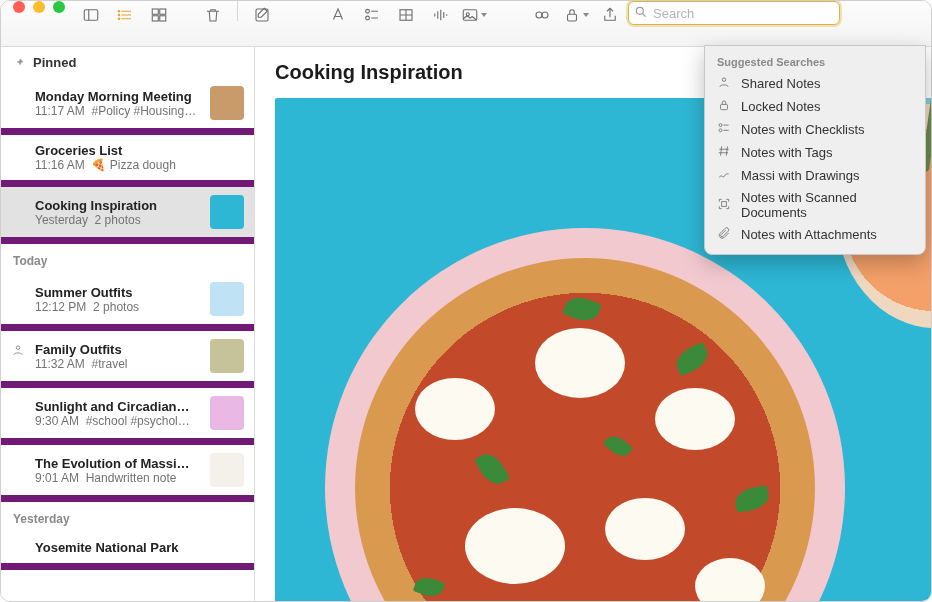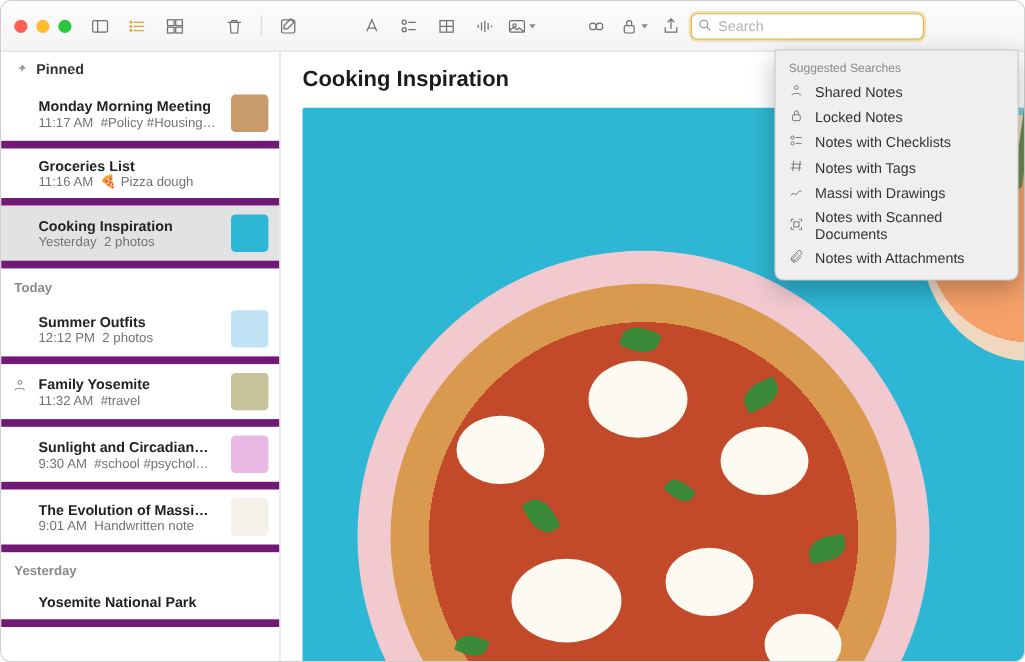--- a/index.html
+++ b/index.html
@@ -1,18 +1,18 @@
 <!DOCTYPE html>
 <html><head>
 <meta charset="utf-8">
 <style>
 *{box-sizing:border-box;margin:0;padding:0;font-family:-apple-system,BlinkMacSystemFont,"Helvetica Neue",sans-serif;font-size:13px;color:#333}
 html,body{width:932px;height:602px;overflow:hidden;background:#fff}
 .window{width:932px;height:602px;border:1px solid #cfcfcf;border-radius:10px;overflow:hidden;display:flex;flex-direction:column;background:#fff}
-.titlebar{height:46px;display:flex;align-items:center;padding:0 8px;background:linear-gradient(#fcfcfc,#f4f4f4);border-bottom:1px solid #d9d9d9;gap:2px}
+.titlebar{height:46px;display:flex;align-items:flex-start;padding:0 8px;background:linear-gradient(#fcfcfc,#f4f4f4);border-bottom:1px solid #d9d9d9;gap:2px}
 .traffic{display:flex;gap:8px;padding:0 8px 0 4px}
 .dot{width:12px;height:12px;border-radius:50%}
 .tool{display:flex;align-items:center;justify-content:center;min-width:32px;height:28px;border-radius:6px;color:#666}
 .tool svg{width:18px;height:18px;stroke:#6f6f6f;stroke-width:1.5;fill:none}
 .tool.sel svg{stroke:#e3a52f;fill:#e3a52f}
 .caret{width:0;height:0;border-left:3px solid transparent;border-right:3px solid transparent;border-top:4px solid #8a8a8a;margin-left:2px}
 .search-wrap{position:relative;width:212px}
 .search{width:100%;height:24px;border:1px solid #e0b13d;border-radius:6px;padding:0 6px 0 24px;background:#fff;outline:none;font-size:13px;box-shadow:0 0 0 2px rgba(224,177,61,.35)}
 .search::placeholder{color:#b4b4b4}
 .search-mag{position:absolute;left:6px;top:4px;color:#9b9b9b}
@@ -30,21 +30,21 @@
 .note{flex:1;position:relative;overflow:hidden}
 .note-title{padding:14px 20px;font-size:20px;font-weight:700;color:#1b1b1b}
 .photo{margin:0 0 0 20px;width:700px;height:520px;background:#2eb7d4;border-radius:2px;position:relative;overflow:hidden}
 .plate{position:absolute;left:50px;bottom:-130px;width:520px;height:520px;border-radius:50%;background:#f3c9d0}
 .pizza{position:absolute;left:80px;bottom:-100px;width:460px;height:460px;border-radius:50%;background:radial-gradient(circle at 50% 50%,#c24a2a 0 60%,#d99a4f 60% 100%)}
 .moz{position:absolute;width:80px;height:62px;border-radius:50%;background:#fdfaf2}
 .basil{position:absolute;width:34px;height:22px;border-radius:60% 10% 60% 10%;background:#3a8a3a;transform:rotate(20deg)}
 .glass{position:absolute;right:-60px;top:-10px;width:200px;height:240px;border-radius:50%/50%;background:radial-gradient(circle at 50% 55%,#f5a069 0 55%,#f0d8c0 55% 70%,rgba(240,240,240,.4) 70%);}
 .rosemary{position:absolute;right:40px;top:-16px;width:8px;height:90px;background:#6c8a4f;transform:rotate(8deg);border-radius:4px}
 .sugg{position:absolute;top:45px;right:6px;width:222px;background:#efefef;border:1px solid #c8c8c8;border-radius:0 0 8px 8px;box-shadow:0 8px 22px rgba(0,0,0,.25);padding:6px 0 8px;z-index:20}
-.sugg-head{font-size:11px;color:#8a8a8a;font-weight:400;padding:4px 12px}
+.sugg-head{font-size:11px;color:#8a8a8a;font-weight:700;padding:4px 12px}
 .sugg-item{display:flex;align-items:center;gap:10px;padding:3px 12px;font-size:13px;color:#333}
 .sugg-item svg{width:14px;height:14px;stroke:#6b6b6b;stroke-width:1.4;fill:none}
 .sep{width:1px;height:20px;background:#d6d6d6;margin:0 6px}
 </style>
 </head>
 <body>
 
 <div class="window">
   <div class="titlebar">
     <div class="traffic">
@@ -197,21 +197,21 @@
       <div class="sub">12:12 PM&nbsp;&nbsp;2 photos</div>
     </div>
             <div class="thumb" style="background:#bfe2f4"></div>
           </div>
           <div class="row">
     <span class="badge"><svg width="14" height="14" viewBox="0 0 24 24" fill="none" stroke="#8a8a8a" stroke-width="1.6">
                 <circle cx="12" cy="8" r="3"></circle>
                 <path d="M5 20c0-4 14-4 14 0"></path>
               </svg></span>
     <div class="txt">
-      <div class="title">Family Yosemite</div>
+      <div class="title">Family Outfits</div>
       <div class="sub">11:32 AM&nbsp;&nbsp;#travel</div>
     </div>
             <div class="thumb" style="background:#c6c29a"></div>
           </div>
           <div class="row">
 
     <div class="txt">
       <div class="title">Sunlight and Circadian…</div>
       <div class="sub">9:30 AM&nbsp;&nbsp;#school #psychol…</div>
     </div>

